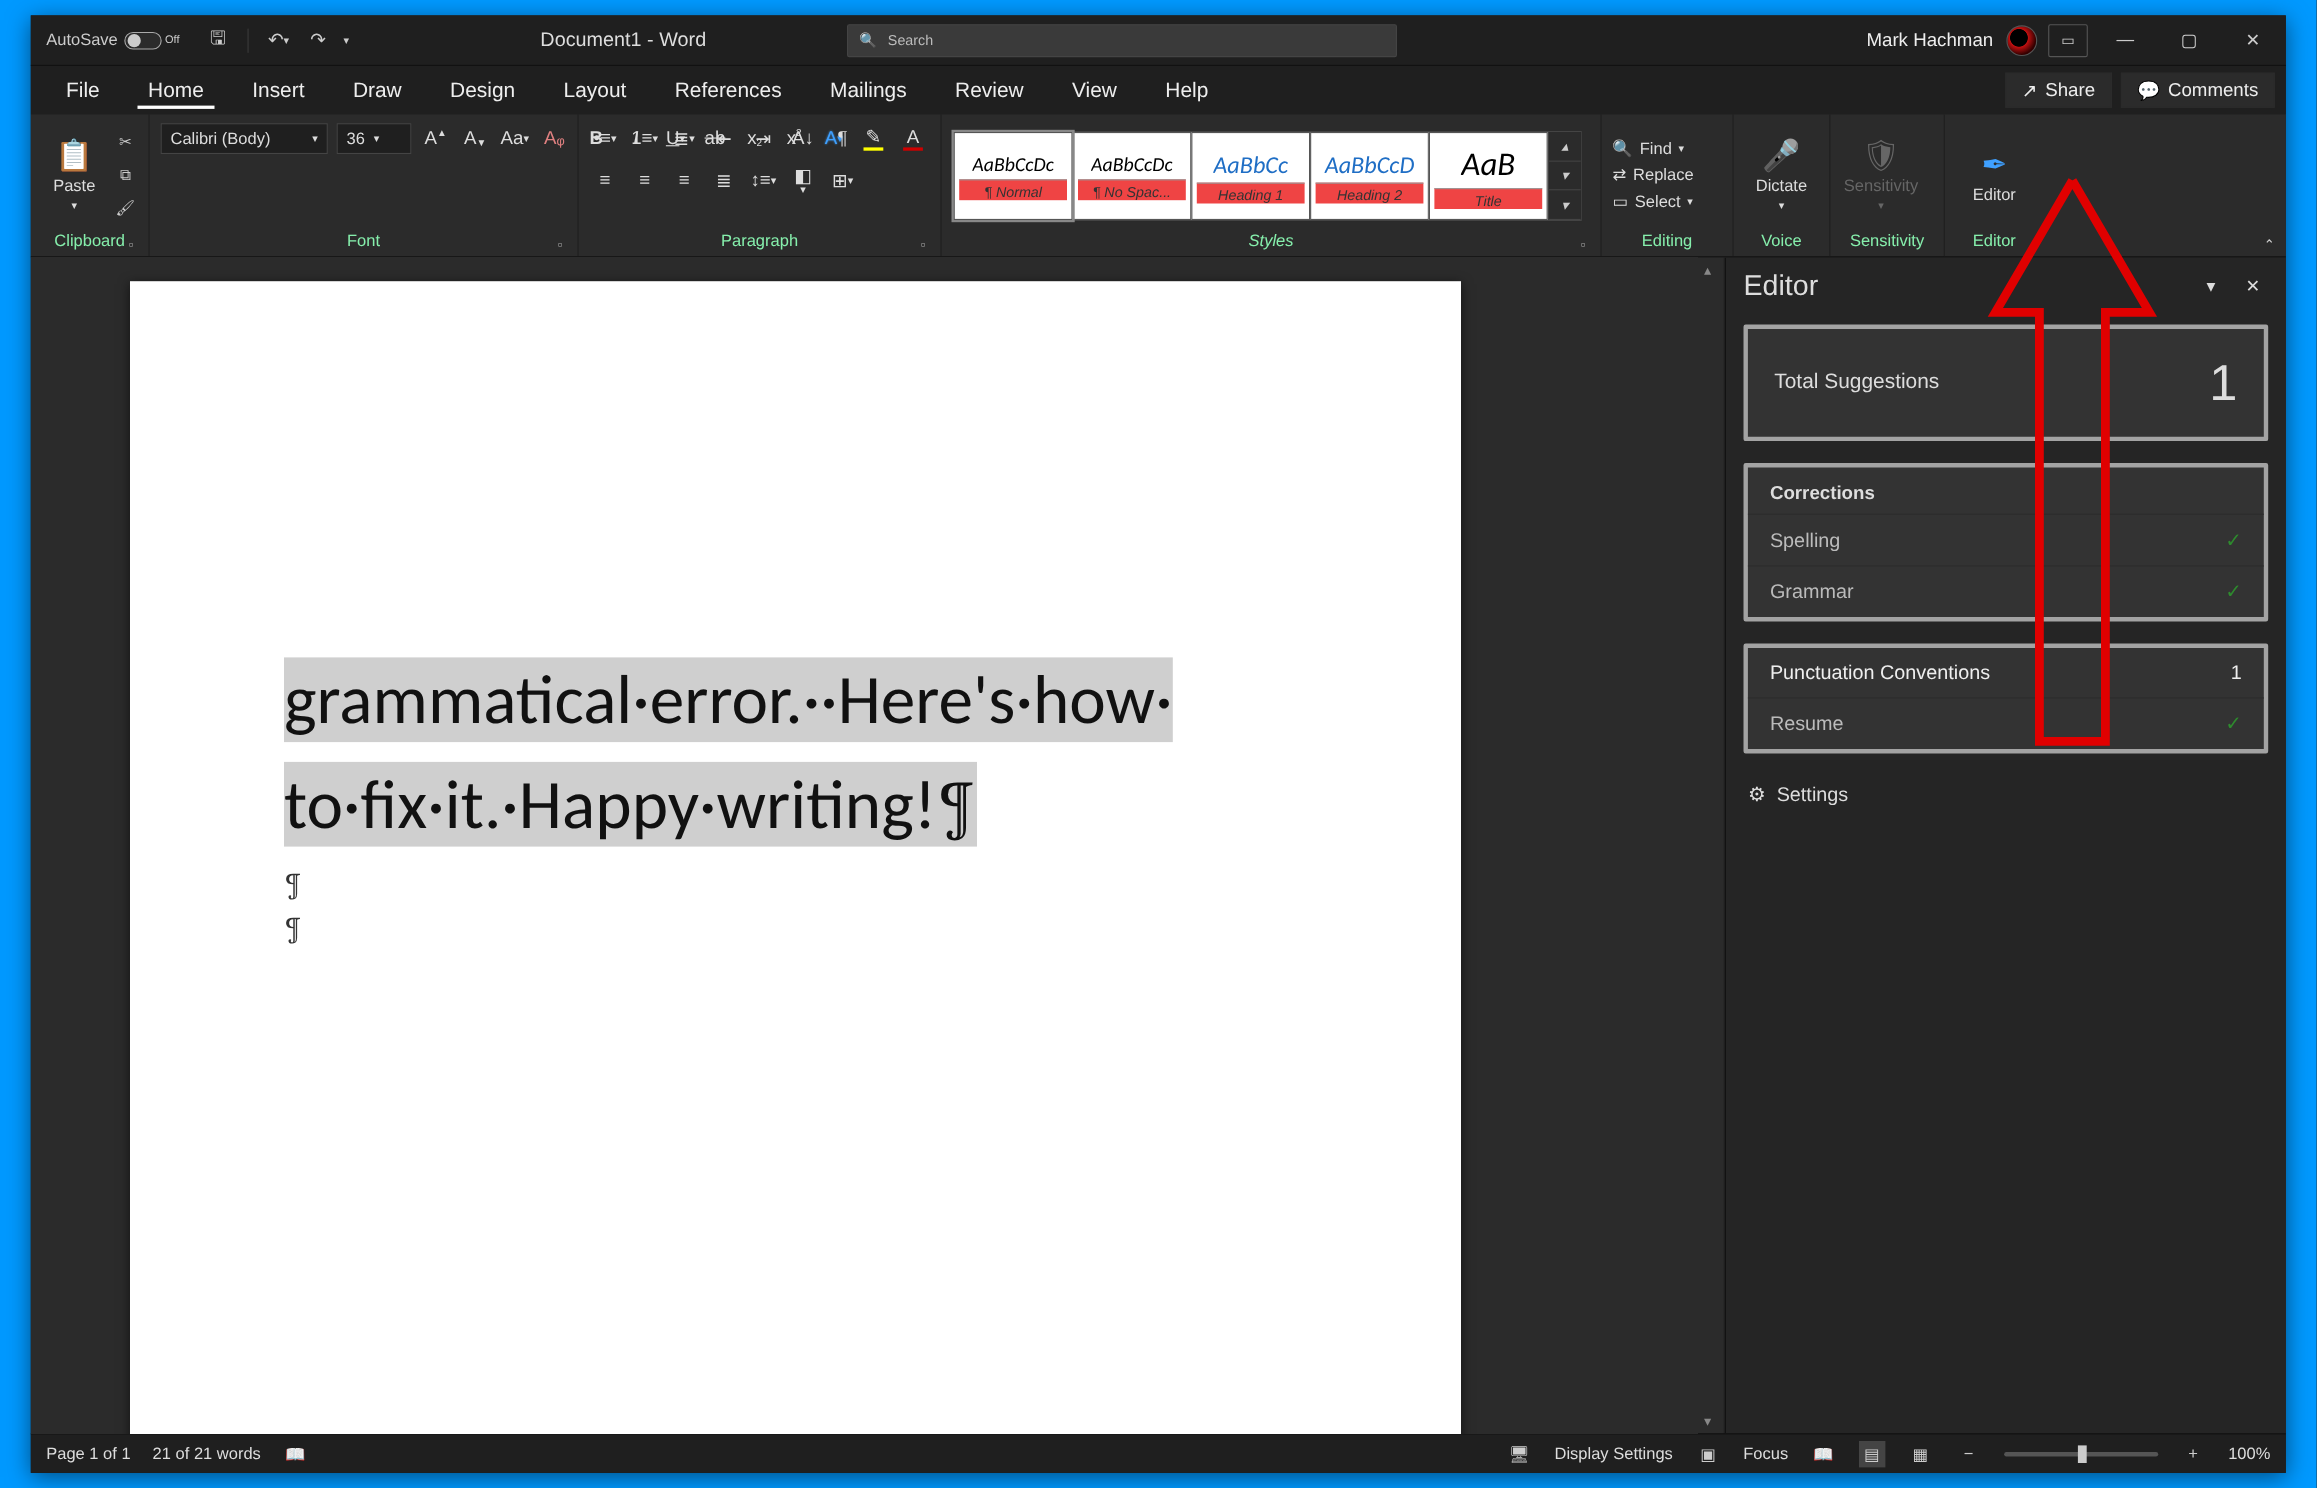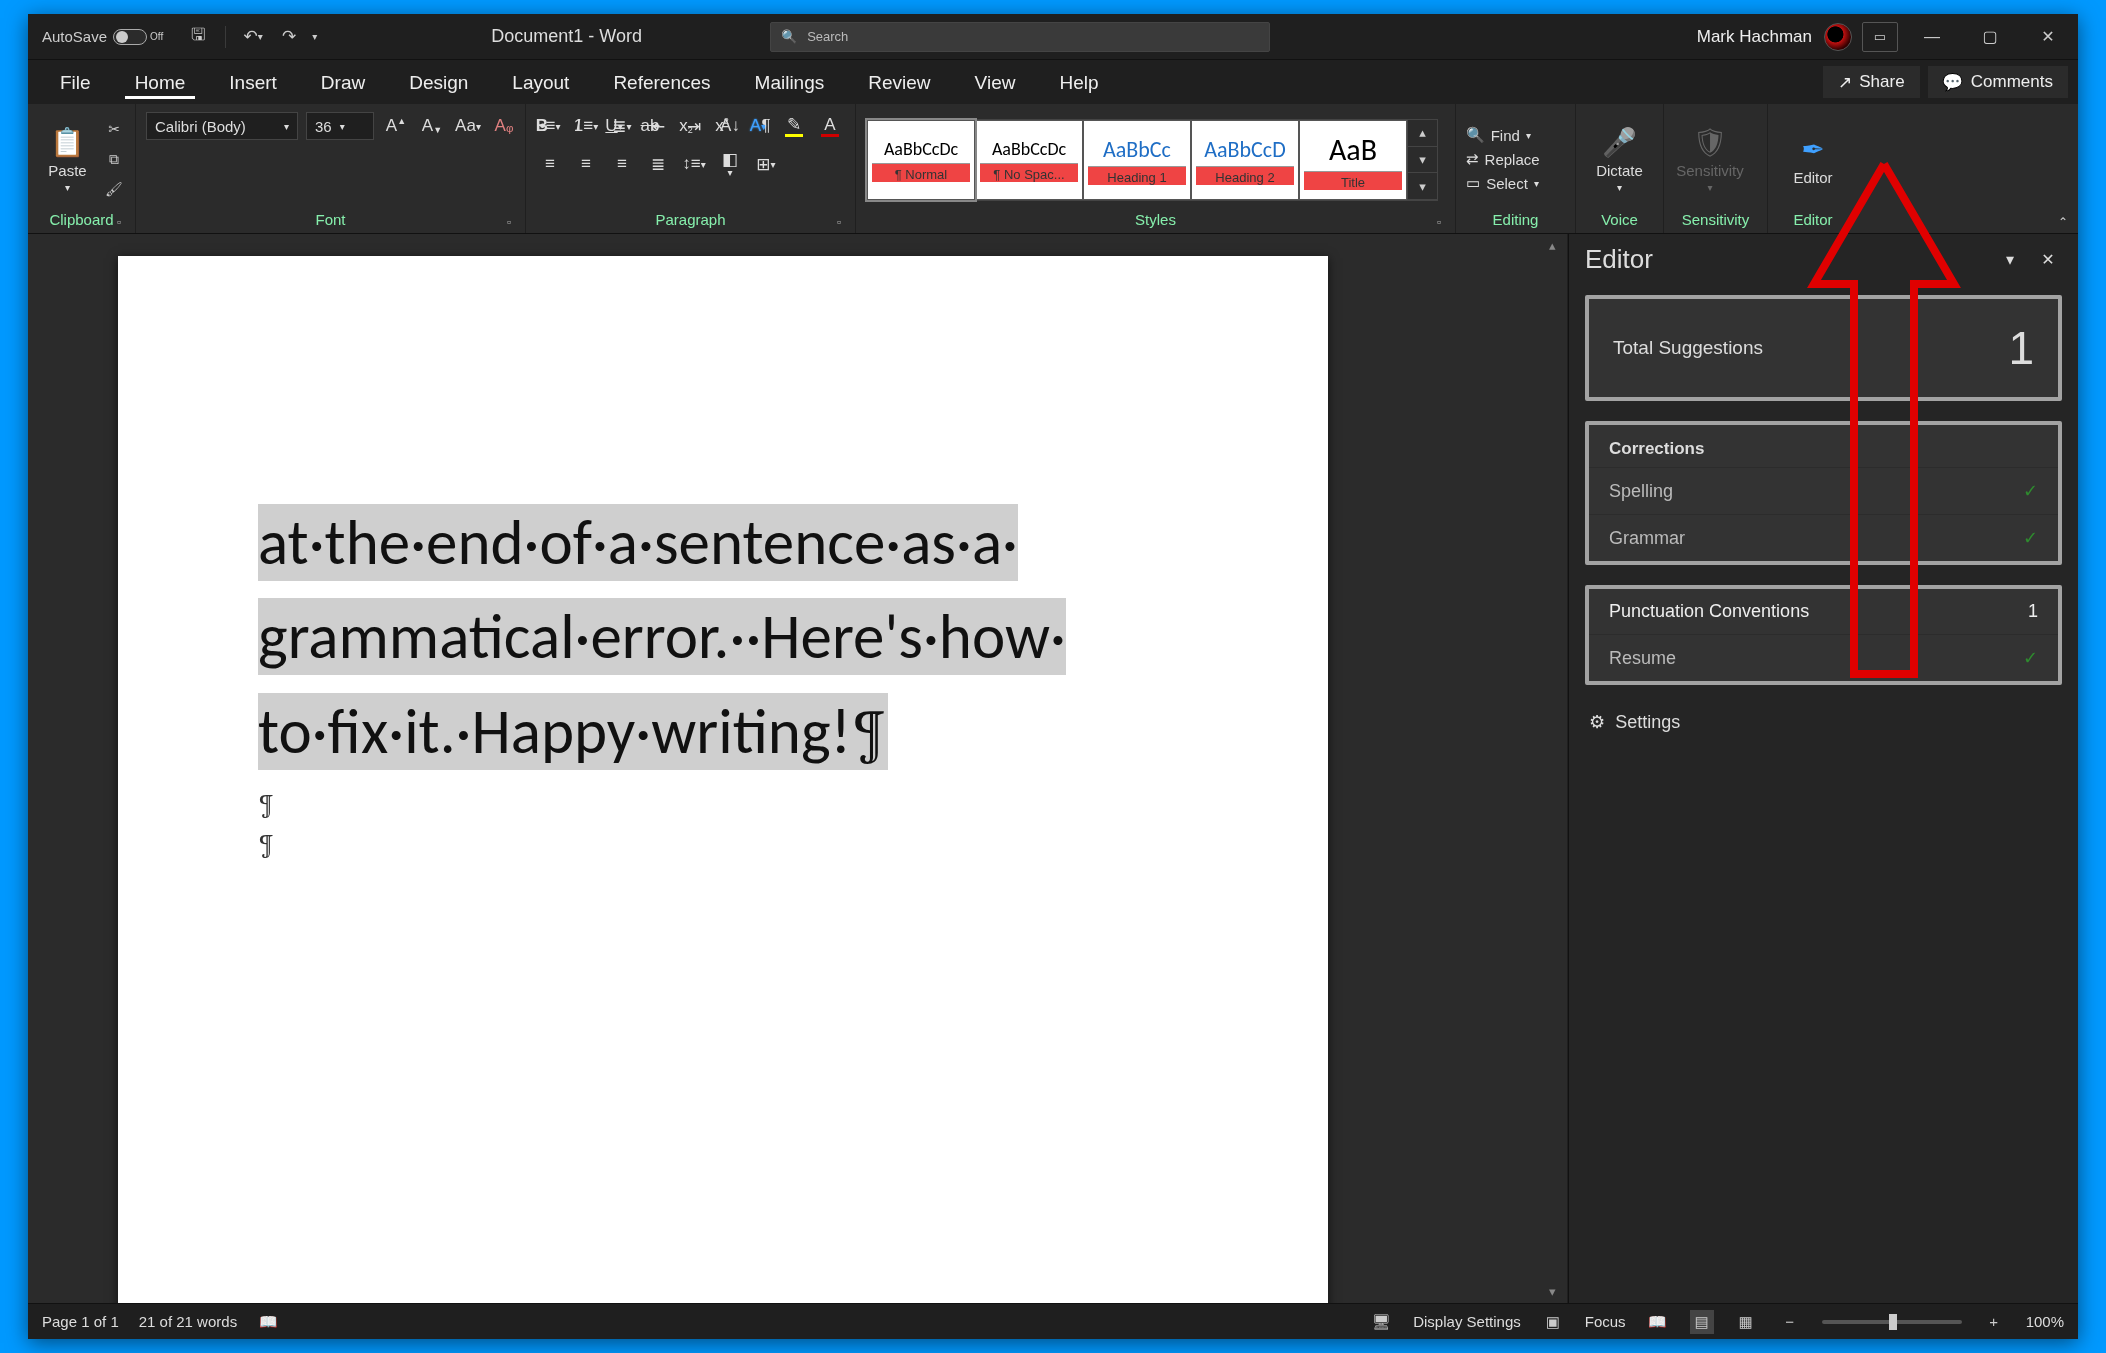--- a/index.html
+++ b/index.html
@@ -344,21 +344,21 @@
               <span>◧</span>
               <span class="caret-dn">▾</span>
             </span>
           <span class="iconbtn">⊞<span class="caret-dn">▾</span></span>
         </div>
       </div>
       <div class="group-label">Paragraph</div>
       <span class="dlaunch">▫</span>
     </div>
 
-    <div class="group" style="width:600px;">
+    <div class="group" style="width:600px;font-style:italic;">
       <div class="group-body">
         <div class="styles-gal">
           <div class="style-card sel">
             <div class="prev">AaBbCcDc</div>
             <div class="nm">¶ Normal</div>
           </div>
           <div class="style-card">
             <div class="prev">AaBbCcDc</div>
             <div class="nm">¶ No Spac...</div>
           </div>
@@ -440,21 +440,21 @@
     </div>
 
     <span class="collapse-caret">⌃</span>
   </div>
 
   <div class="workspace">
     <div class="canvas">
       <div class="page">
         <div class="doc-text">
           <br>
-          <span class="sel">at·the·end·of·a·sentence·as·a·</span><br>
+          <br>
           <span class="sel">grammatical·error.··Here's·how·</span><br>
           <span class="sel">to·fix·it.·Happy·writing!<span class="pilcrow">¶</span></span>
         </div>
         <span class="pm">¶</span>
         <span class="pm">¶</span>
       </div>
     </div>
     <div class="ruler-gutter">
       <div style="position:absolute; top:4px; left:6px; color:#888;">▴</div>
       <div style="position:absolute; bottom:4px; left:6px; color:#888;">▾</div>

